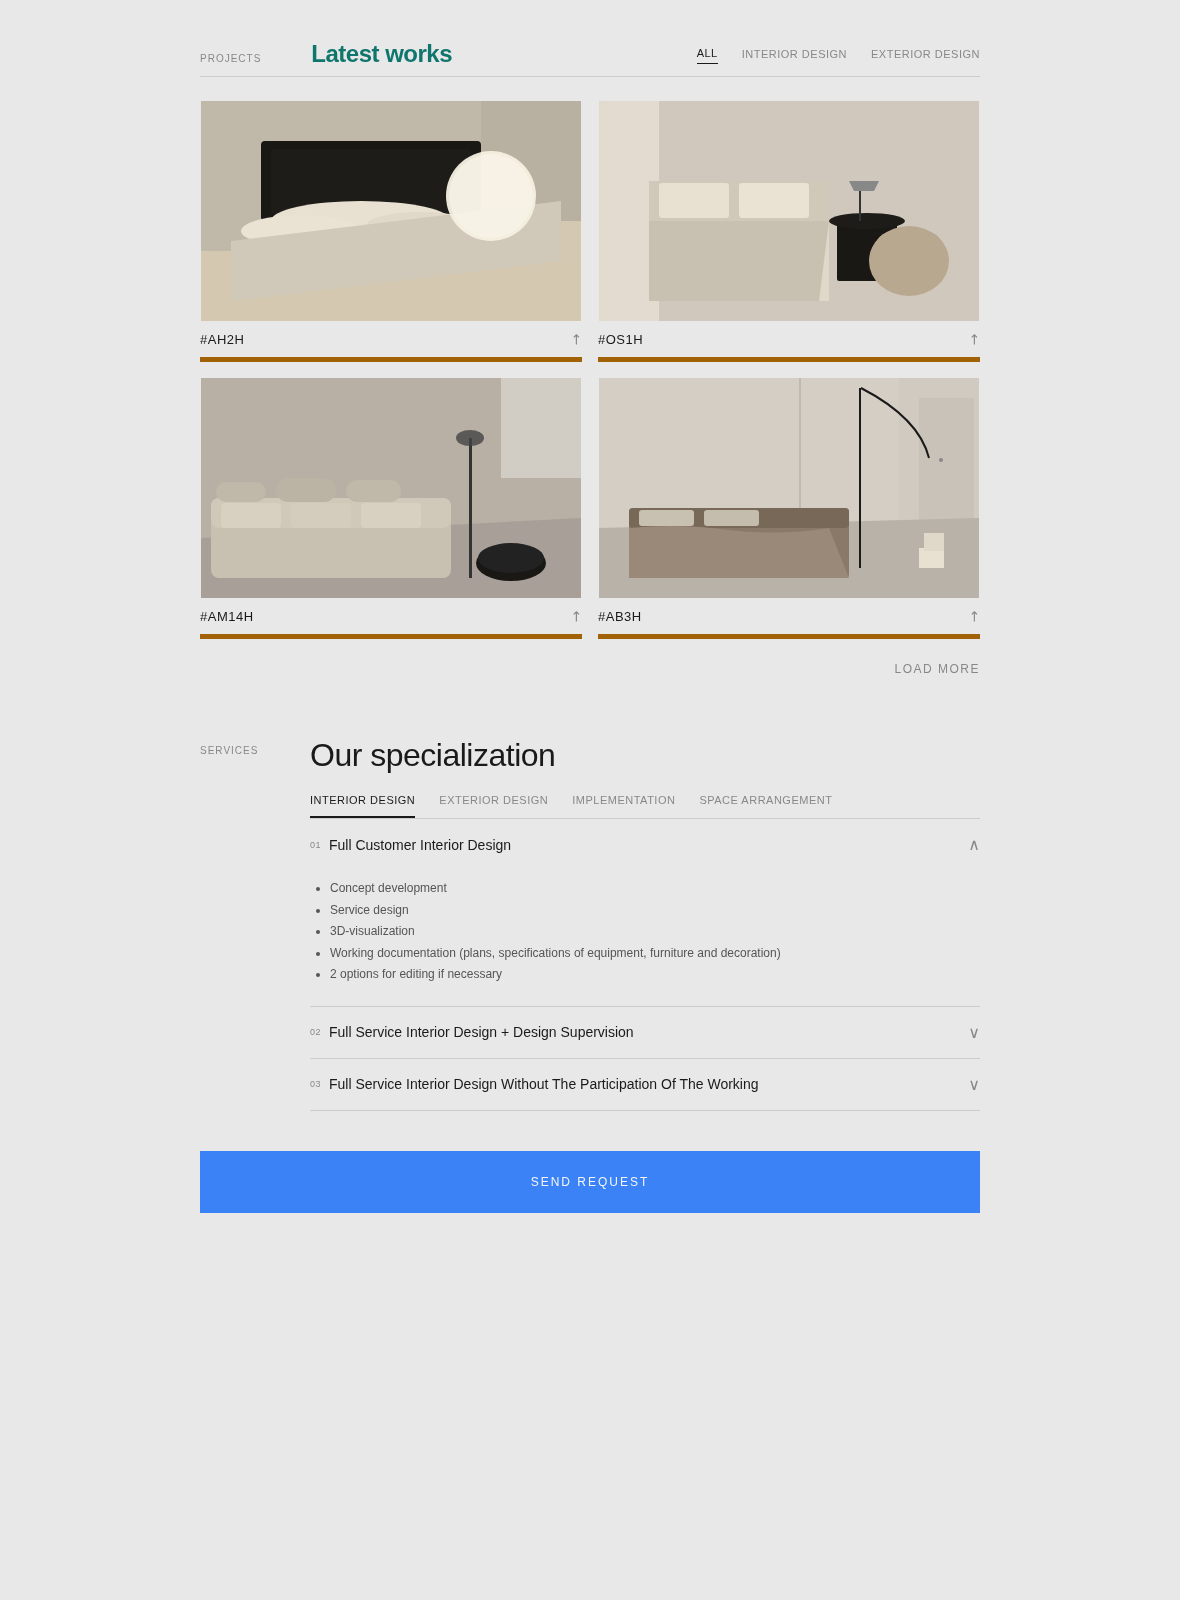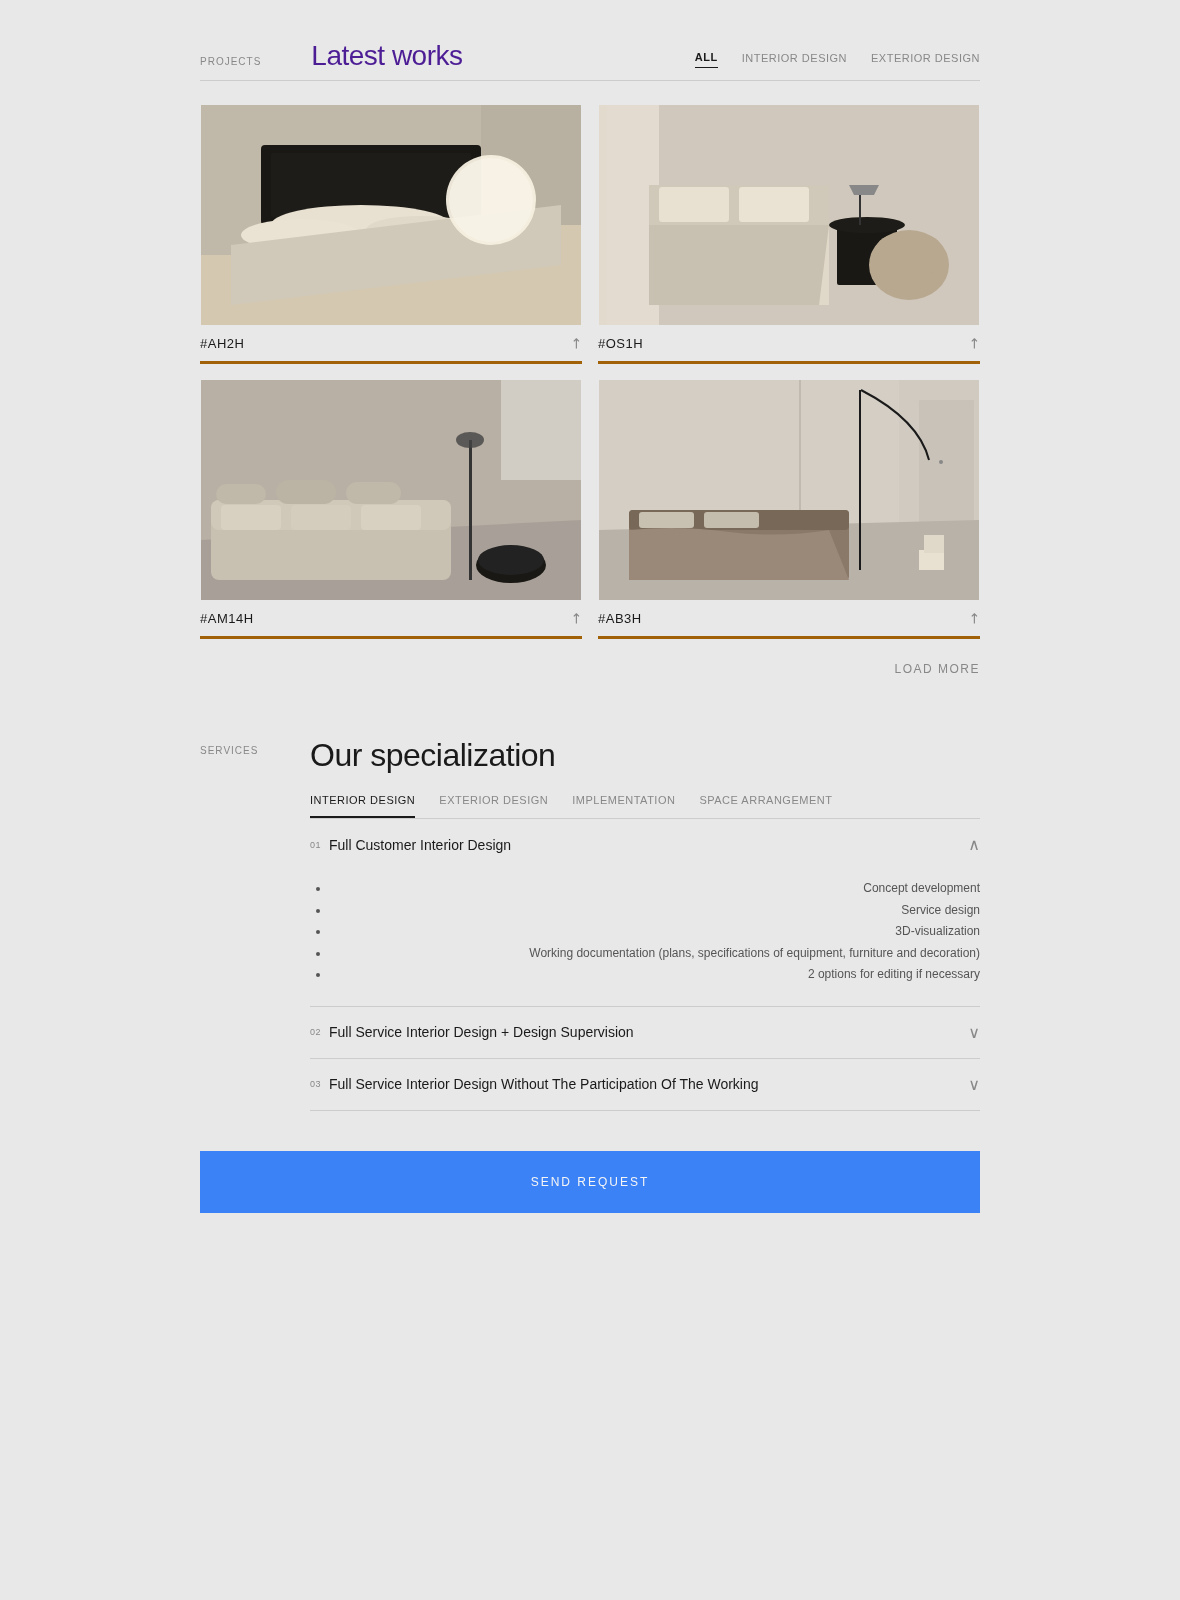--- a/index.html
+++ b/index.html
@@ -34,23 +34,23 @@
     .section-header {
       display: flex;
       justify-content: space-between;
       align-items: flex-end;
       margin-bottom: 24px;
       border-bottom: 1px solid #ccc;
       padding-bottom: 8px;
     }
 
     .section-title {
-      font-size: 28px;
-      font-weight: 400;
-      color: #4c1d95;
+      font-size: 24px;
+      font-weight: 700;
+      color: #0f766e;
       letter-spacing: -0.5px;
     }
 
     .filter-tabs {
       display: flex;
       gap: 24px;
       align-items: center;
       padding-bottom: 4px;
     }
 
@@ -59,21 +59,20 @@
       color: #888;
       cursor: pointer;
       letter-spacing: 0.5px;
       text-transform: uppercase;
       padding-bottom: 4px;
     }
 
     .filter-tab.active {
       color: #1a1a1a;
       border-bottom: 1px solid #1a1a1a;
-      font-weight: bold;
     }
 
     
     .image-grid {
       display: grid;
       grid-template-columns: 1fr 1fr;
       gap: 16px;
     }
 
     .project-card {
@@ -85,21 +84,21 @@
       height: 220px;
       overflow: hidden;
       position: relative;
     }
 
     .project-footer {
       display: flex;
       justify-content: space-between;
       align-items: center;
       padding: 10px 0;
-      border-bottom: 3px solid #a16207;
+      border-bottom: 5px solid #a16207;
     }
 
     .project-name {
       font-size: 13px;
       color: #1a1a1a;
       letter-spacing: 0.5px;
     }
 
     .arrow-icon {
       font-size: 14px;
@@ -195,21 +194,20 @@
       color: #888;
     }
 
     .accordion-content {
       padding: 8px 0 20px 0;
       display: none;
     }
 
     .accordion-content.open {
       display: block;
-      text-align: right;
     }
 
     .accordion-content ul {
       list-style: disc;
       padding-left: 20px;
     }
 
     .accordion-content ul li {
       font-size: 12px;
       color: #555;

